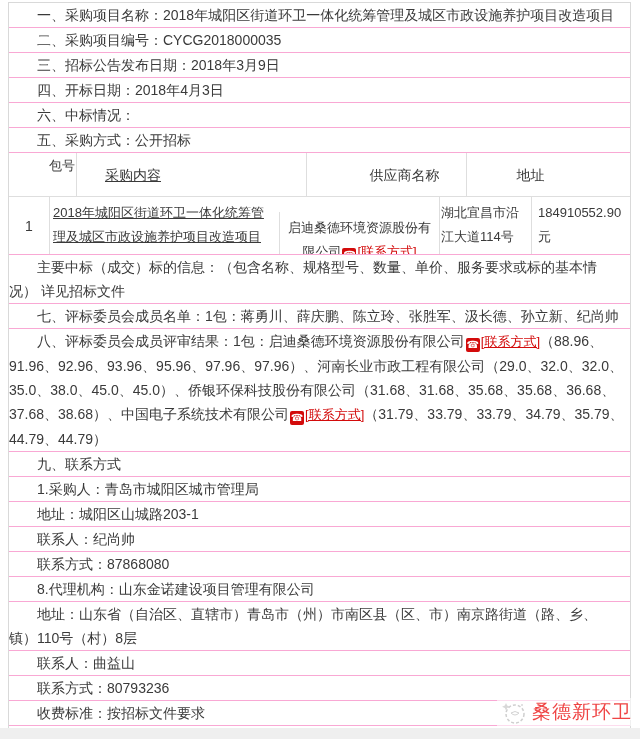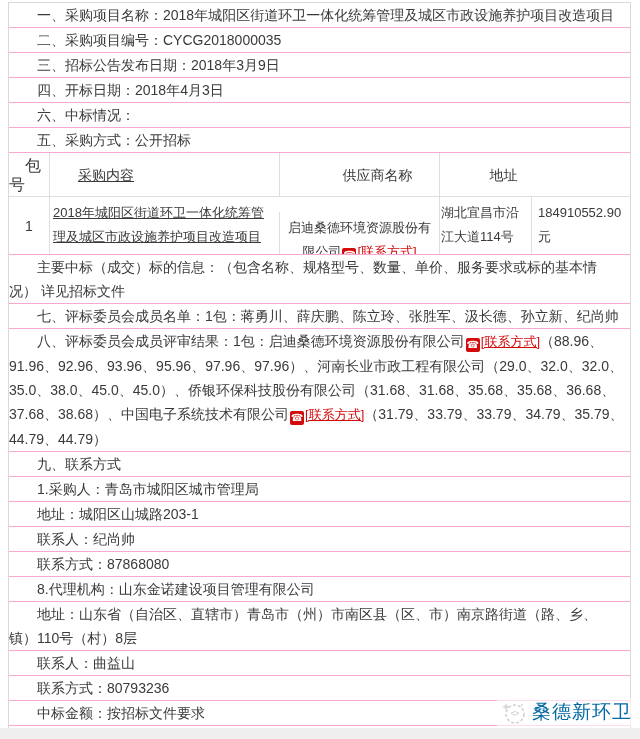--- a/index.html
+++ b/index.html
@@ -36,32 +36,32 @@
   .a-cell{
     border-left:1px solid #dedede;box-sizing:border-box;
     font-size:13px;overflow:hidden;
   }
   .a-cell:first-child{border-left:none;}
   .c-pkg{width:40px;}
   .c-content{width:230px;text-decoration:underline;}
   .c-supplier{width:160px;}
   .c-addr{width:92px;}
   .c-amount{width:99px;flex:1;}
-  .h-pkg{line-height:19px;padding-top:3px;text-indent:1em;font-size:16px;}
+  .h-pkg{line-height:19px;padding-top:3px;text-indent:1em;font-size:13px;margin-left:27px;}
   .h-mid{display:flex;align-items:center;font-size:14px;padding-left:36px;}
   .h-content{padding-left:2em;}
   .h-center{justify-content:center;}
   .b-pkg{display:flex;align-items:center;justify-content:center;font-size:14px;}
   .b-content{text-align:left;line-height:24px;padding:4px 3px 0 3px;}
   .b-supplier{text-align:center;line-height:24px;padding:4px 3px 0 3px;margin-top:15px;}
   .b-addr{text-align:left;line-height:24px;padding:4px 1px 0 1px;}
   .b-amount{text-align:left;line-height:24px;padding:4px 2px 0 6px;}
   .watermark{
     position:absolute;right:4px;bottom:13px;display:flex;align-items:center;
-    color:#0369a1;font-size:19px;letter-spacing:1px;
+    color:#ef4444;font-size:19px;letter-spacing:1px;
     text-shadow:1px 1px 0 #ffffff;background:rgba(255,255,255,0.6);
     padding:1px 4px;
     font-family:Liberation Serif, serif;
   }
   .watermark svg{margin-right:5px;opacity:0.8;}
   .bottom-strip{
     position:absolute;left:0;bottom:0;width:640px;height:11px;background:#efefef;
   }
 </style>
 </head>
@@ -121,21 +121,21 @@
   <div class="row">联系方式：87868080</div>
 
   <div class="row">8.代理机构：山东金诺建设项目管理有限公司</div>
 
   <div class="row">地址：山东省（自治区、直辖市）青岛市（州）市南区县（区、市）南京路街道（路、乡、镇）110号（村）8层</div>
 
   <div class="row">联系人：曲益山</div>
 
   <div class="row">联系方式：80793236</div>
 
-  <div class="row">中标金额：按招标文件要求</div>
+  <div class="row">收费标准：按招标文件要求</div>
 
   <div class="row">收费金额：/万元(万元)</div>
 
 </div>
 
 <div class="watermark">
   <svg width="26" height="26" viewBox="0 0 26 26">
     <circle cx="14" cy="15" r="9" fill="none" stroke="#c3c3c3" stroke-width="1.5" stroke-dasharray="3 2"></circle>
     <path d="M10 14 q4 -3 8 0 q-4 4 -8 0 Z" fill="none" stroke="#c7c7c7" stroke-width="1"></path>
     <path d="M5 4 l1.2 2.6 L9 7.8 l-2.8 1.2 L5 11.6 l-1.2 -2.6 L1 7.8 l2.8 -1.2 Z" fill="#cfcfcf"></path>

